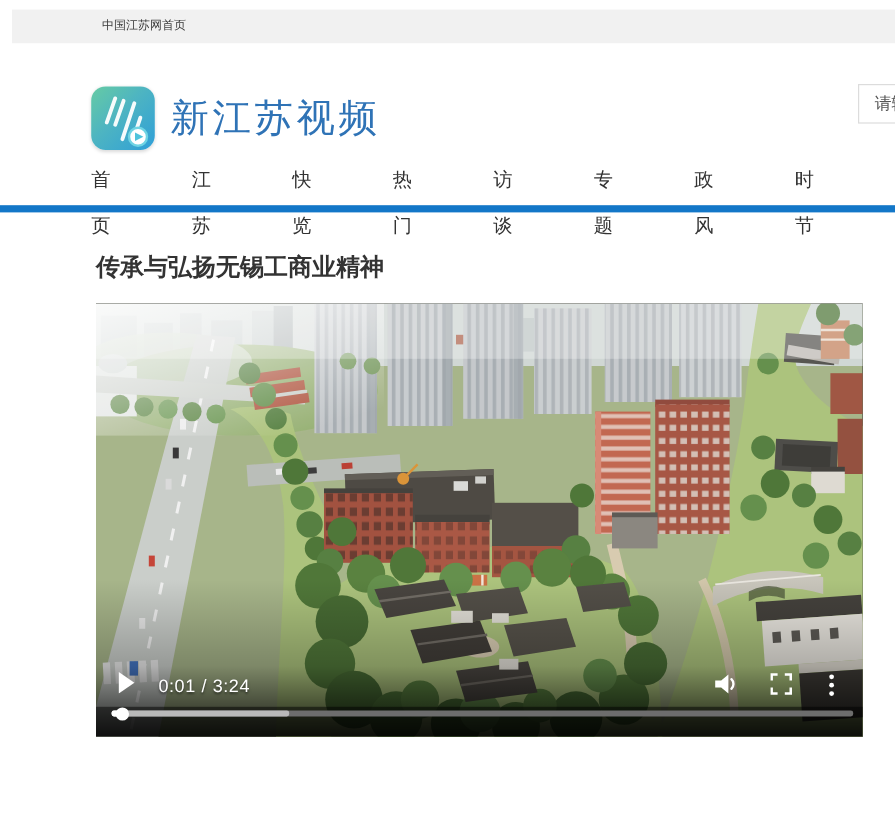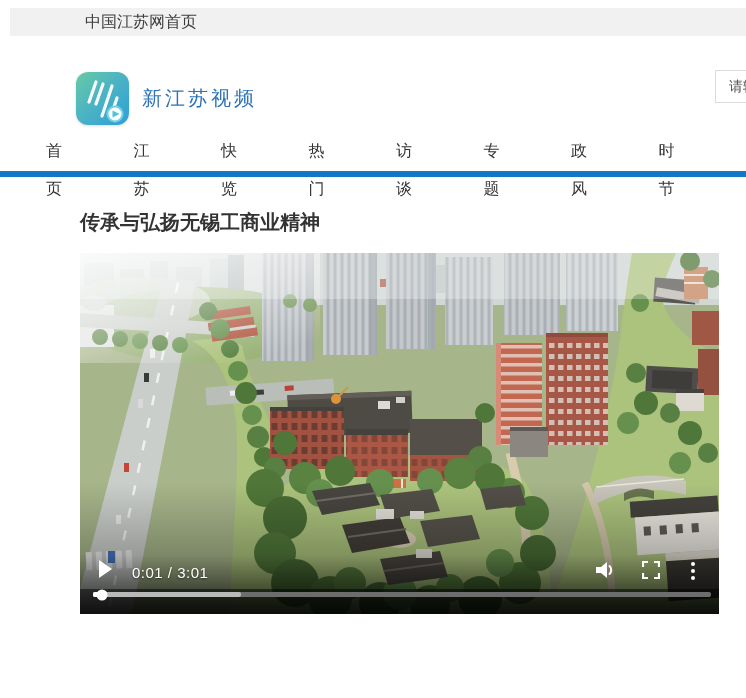--- a/index.html
+++ b/index.html
@@ -3,38 +3,38 @@
 <meta charset="utf-8">
 <style>
   * { margin:0; padding:0; box-sizing:border-box; }
   html,body { width:746px; height:698px; background:#fff; overflow:hidden;
     font-family:"Liberation Sans","DejaVu Sans",sans-serif; position:relative; }
 
   
   .topbar { position:absolute; left:10px; top:8px; width:736px; height:28px;
     background:#f1f1f1; }
   .topbar a { display:inline-block; margin-left:75px; line-height:28px;
-    font-size:16px; color:#3c3c3c; text-decoration:none; }
+    font-size:10px; color:#3c3c3c; text-decoration:none; }
 
   
   .logo-row { position:absolute; left:76px; top:72px; display:flex; align-items:center; }
   .logo-badge { width:53px; height:53px; border-radius:12px; position:relative;
     background:linear-gradient(135deg,#66cba4 0%,#4db4c2 45%,#2f9fd8 100%);
     box-shadow:0 1px 3px rgba(0,0,0,.15); }
   .logo-badge svg { position:absolute; inset:0; }
-  .site-name { margin-left:13px; font-size:20px; letter-spacing:3px; color:#2f73b6; }
+  .site-name { margin-left:13px; font-size:32px; letter-spacing:3px; color:#2f73b6; }
 
   .search-box { position:absolute; left:715px; top:70px; width:80px; height:33px;
     border:1px solid #dcdcdc; background:#fff; font-size:14px; color:#555;
     line-height:31px; padding-left:13px; white-space:nowrap; overflow:hidden; }
 
   
   .nav { position:absolute; left:0; top:132px; width:746px; height:45px;
     border-bottom:6px solid #1377c8; }
-  .nav ul { list-style:none; display:flex; padding-left:46px; }
+  .nav ul { list-style:none; display:flex; padding-left:46px;margin-left:30px; }
   .nav li { margin-right:56px; }
   .nav li a { font-size:16px; color:#333; text-decoration:none; line-height:38px; display:block; }
 
   
   .article-title { position:absolute; left:80px; top:209px; font-size:20px;
     font-weight:700; color:#333; }
 
   
   .video { position:absolute; left:80px; top:253px; width:639px; height:361px;
     background:#000; overflow:hidden; }
@@ -385,21 +385,21 @@
     <rect y="230" width="639" height="131" fill="url(#darkGrad)"></rect>
     <rect y="336" width="639" height="25" fill="#000000" opacity="0.5"></rect>
   </svg>
 
   <div class="controls">
     <button class="play-btn">
       <svg viewBox="0 0 15 18" width="15" height="18">
         <polygon points="1,0 14,9 1,18" fill="#ffffff"></polygon>
       </svg>
     </button>
-    <span class="time-display">0:01 / 3:01</span>
+    <span class="time-display">0:01 / 3:24</span>
     <button class="volume-btn">
       <svg viewBox="0 0 22 20" width="22" height="20">
         <polygon points="2,7 7,7 13,2 13,18 7,13 2,13" fill="#ffffff"></polygon>
         <path d="M15.5,6 A5.5,5.5 0 0 1 15.5,14" fill="none" stroke="#ffffff" stroke-width="2" stroke-linecap="round"></path>
       </svg>
     </button>
     <button class="fullscreen-btn">
       <svg viewBox="0 0 18 18" width="18" height="18">
         <path d="M1,6 V1 H6 M12,1 H17 V6 M17,12 V17 H12 M6,17 H1 V12" fill="none" stroke="#ffffff" stroke-width="2.2"></path>
       </svg>

